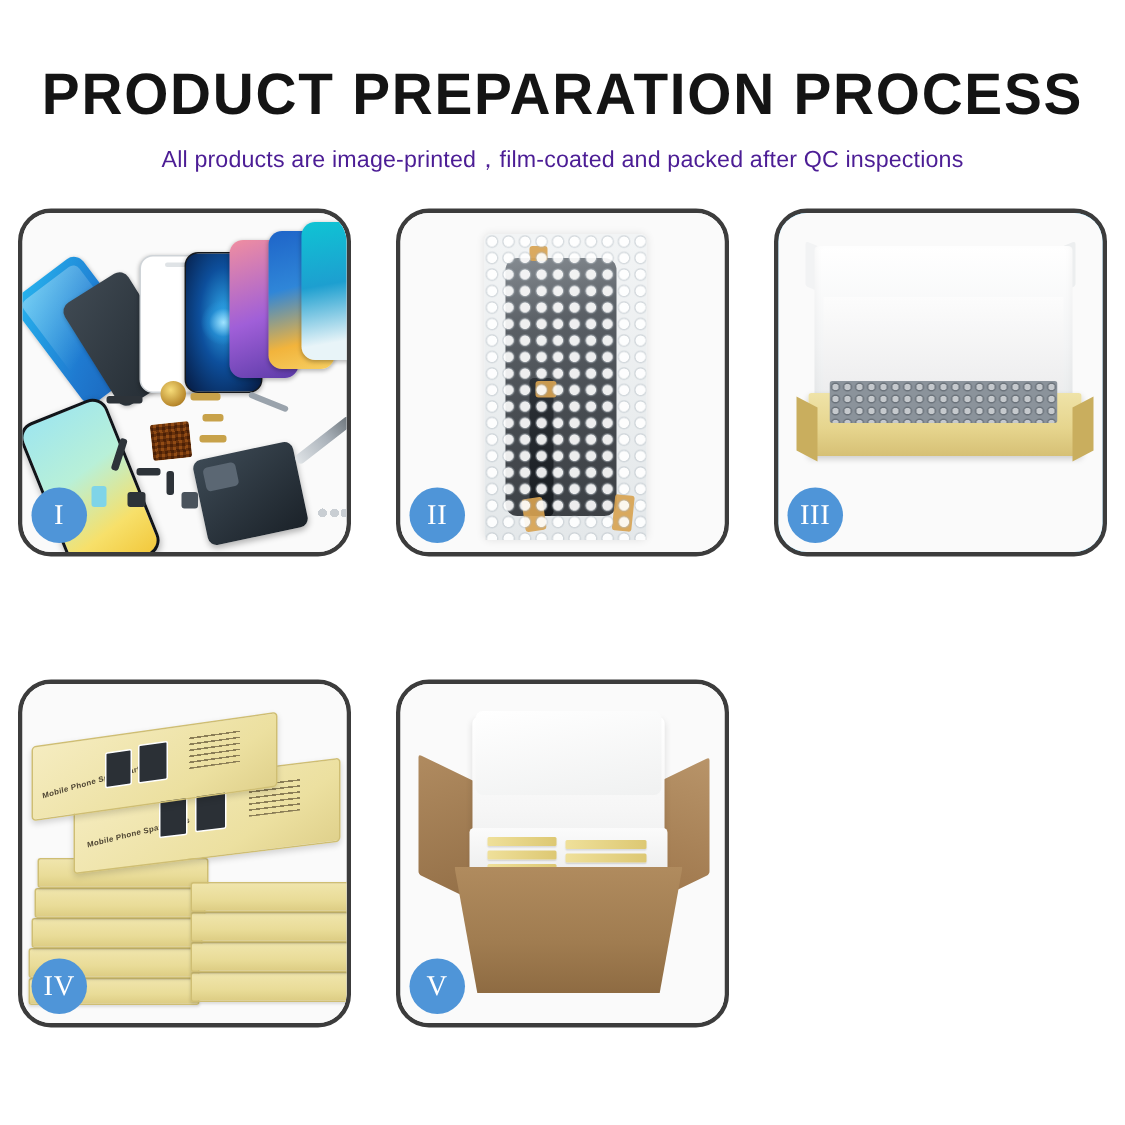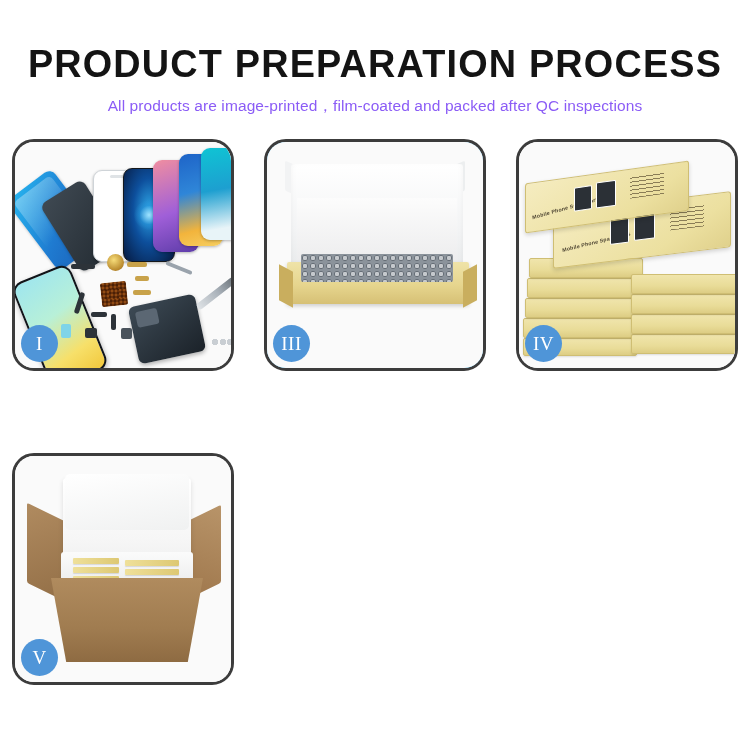--- a/index.html
+++ b/index.html
@@ -20,21 +20,21 @@
     letter-spacing: 1.2px;
     color: #141414;
     margin: 0;
     padding-top: 44px;
     line-height: 1.05;
     transform: scaleX(0.97);
   }
   .subtitle {
     font-family: "Liberation Sans", sans-serif;
     font-size: 15.5px;
-    color: #8b5cf6;
+    color: #4c1d95;
     margin: 0;
     padding-top: 11px;
     letter-spacing: .1px;
   }
 
   
   .grid {
     position: absolute;
     left: 12px; top: 139px;
     width: 726px; height: 546px;
@@ -378,20 +378,34 @@
         <div class="part pa8"></div>
         <div class="part pa9"></div>
         <div class="part pa10"></div>
         <div class="part pa11"></div>
         <div class="screwdriver"></div>
         <div class="screws"></div>
       </div>
       <div class="badge">I</div>
     </div>
 
+    <div class="panel p2">
+      <div class="panel-inner">
+        <div class="bubble-bag">
+          <div class="screen-inside"></div>
+          <div class="flex-cable"></div>
+          <div class="tape tp1"></div>
+          <div class="tape tp2"></div>
+          <div class="tape tp3"></div>
+          <div class="tape tp4"></div>
+          <div class="bubble-tex"></div>
+        </div>
+      </div>
+      <div class="badge">II</div>
+    </div>
 
     <div class="panel p3">
       <div class="panel-inner">
         <div class="lid-flap-l"></div>
         <div class="lid-flap-r"></div>
         <div class="lid-back"></div>
         <div class="foam-inner"></div>
         <div class="tray-yellow"></div>
         <div class="bubble-in-box"></div>
       </div>

